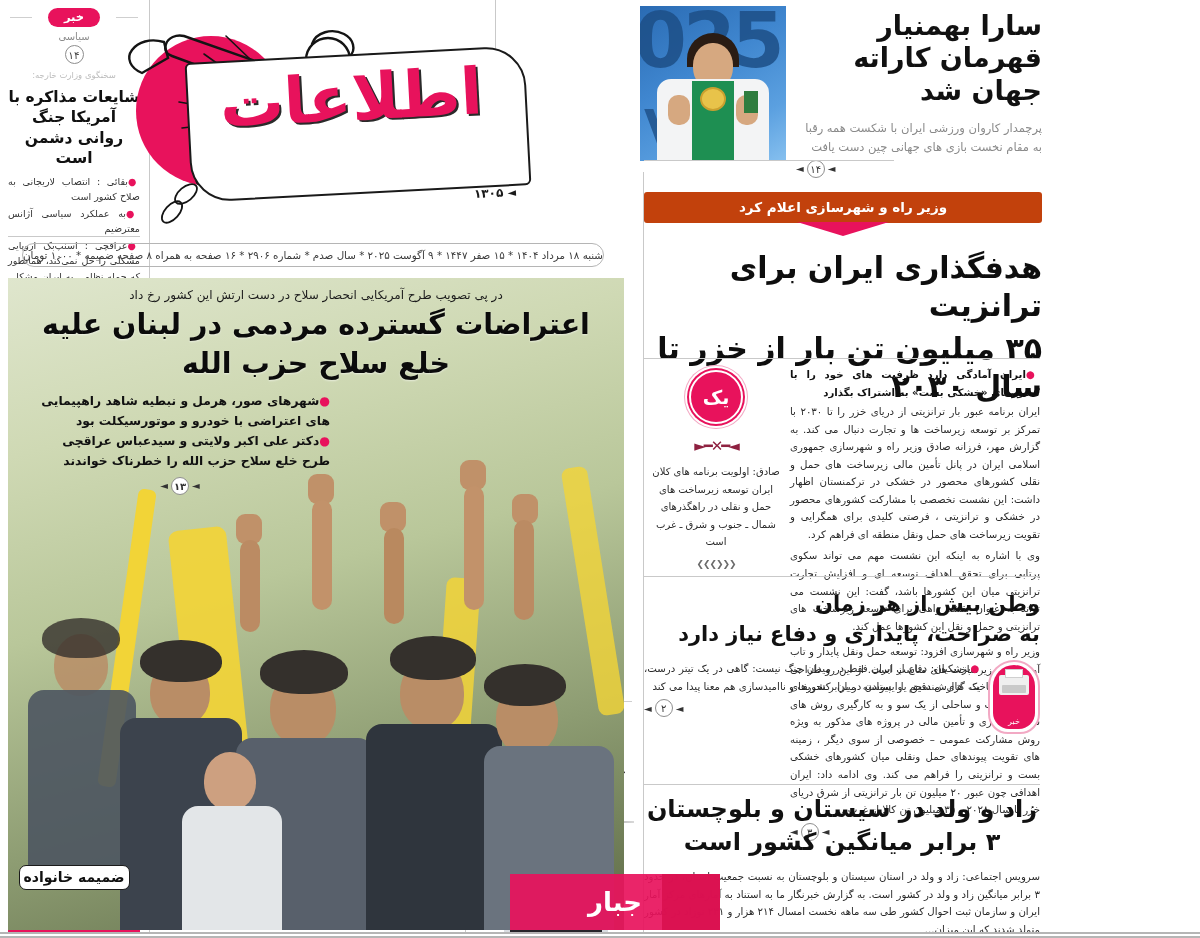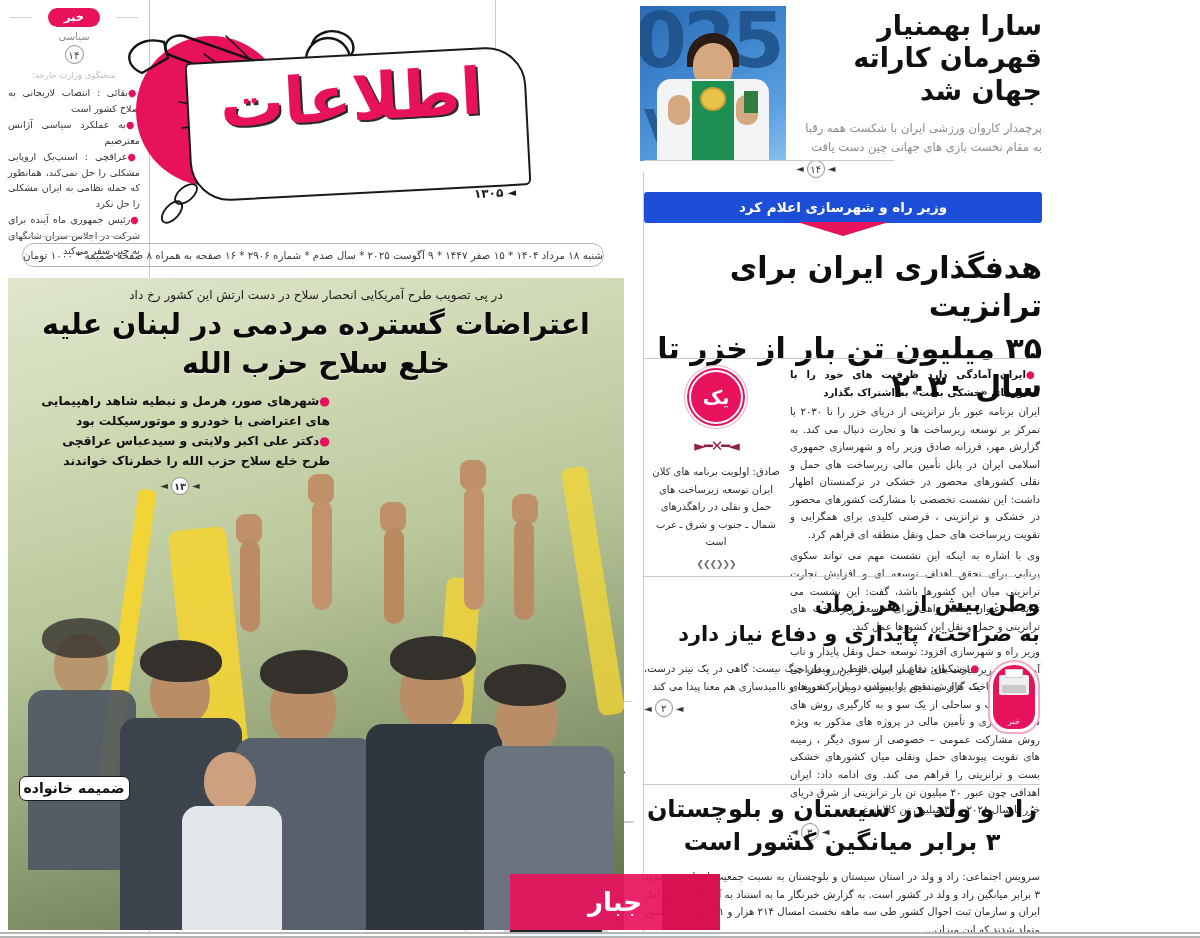--- a/index.html
+++ b/index.html
@@ -111,21 +111,21 @@
   }
   .ad-body p{ margin-bottom:1px; }
 
   
   #center-col { position:absolute; right:148px; top:0; width:420px; height:938px; padding:6px 10px 0 12px; }
 
   .sport-hl { font-size:27px; font-weight:bold; color:#111; line-height:1.2; text-align:right; }
   .sport-kick { font-size:11.5px; color:#8a8a8a; line-height:1.6; text-align:right; margin-top:12px; }
 
   .banner-pink{
-    position:relative; background:#1d4ed8; color:#fff; font-weight:bold;
+    position:relative; background:#c2410c; color:#fff; font-weight:bold;
     font-size:13.5px; text-align:center; padding:7px 8px 8px; border-radius:3px;
   }
   .banner-pink:after{
     content:""; position:absolute; left:50%; bottom:-13px; transform:translateX(-50%);
     border-left:46px solid transparent; border-right:46px solid transparent;
     border-top:14px solid #e8125c;
   }
   .main-hl { font-size:30px; font-weight:bold; color:#0e0e0e; line-height:1.28; text-align:right; }
 
   
@@ -218,20 +218,21 @@
 
   <div id="left-sidebar">
 
     <div class="blk">
       <div class="pill-wrap">
         <span class="pill">خبر</span>
       </div>
       <div class="cat ctr">سیاسی</div>
       <div class="ctr"><span class="pagenum">۱۴</span></div>
       <div class="sb-sub">سخنگوی وزارت خارجه:</div>
+      <div class="sb-hl">شایعات مذاکره با آمریکا جنگ روانی دشمن است</div>
       <div class="sb-bullets">
         <p><span class="bullet-dot">●</span><span>بقائی : انتصاب لاریجانی به صلاح کشور است</span></p>
         <p><span class="bullet-dot">●</span><span>به عملکرد سیاسی آژانس معترضیم</span></p>
         <p><span class="bullet-dot">●</span><span>عراقچی : اسنپ‌بک اروپایی مشکلی را حل نمی‌کند، همانطور که حمله نظامی به ایران مشکلی را حل نکرد</span></p>
         <p><span class="bullet-dot">●</span><span>رئیس جمهوری ماه آینده برای شرکت در اجلاس سران شانگهای به چین سفر می‌کند</span></p>
       </div>
     </div>
 
     <div class="hrule" style="right:8px;left:8px;top:236px;"></div>
 

